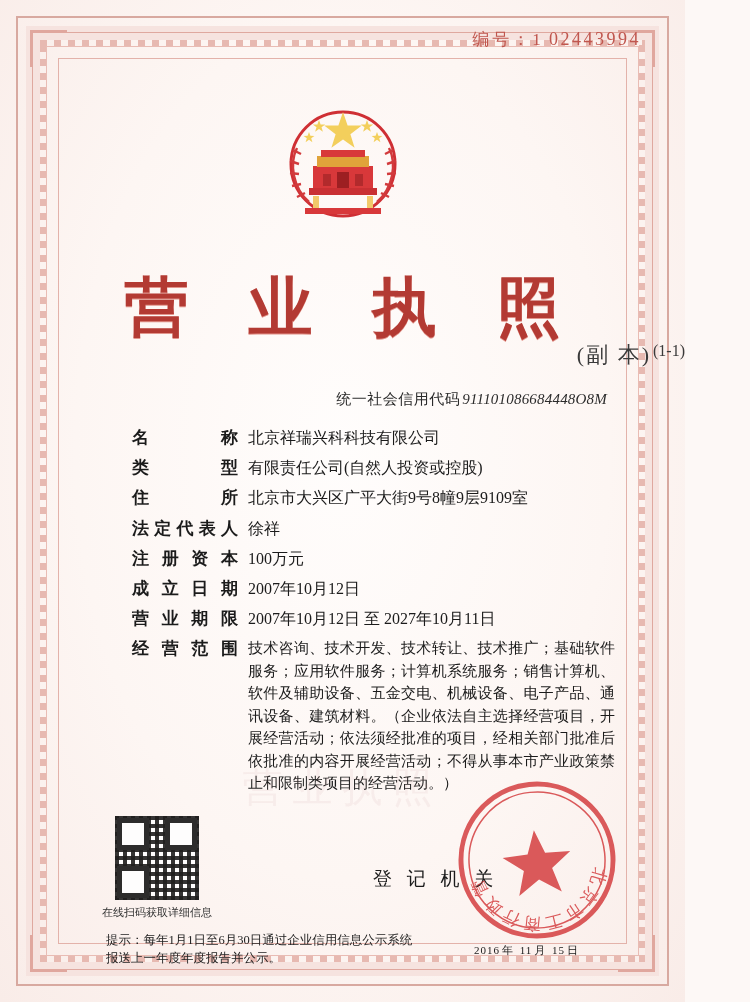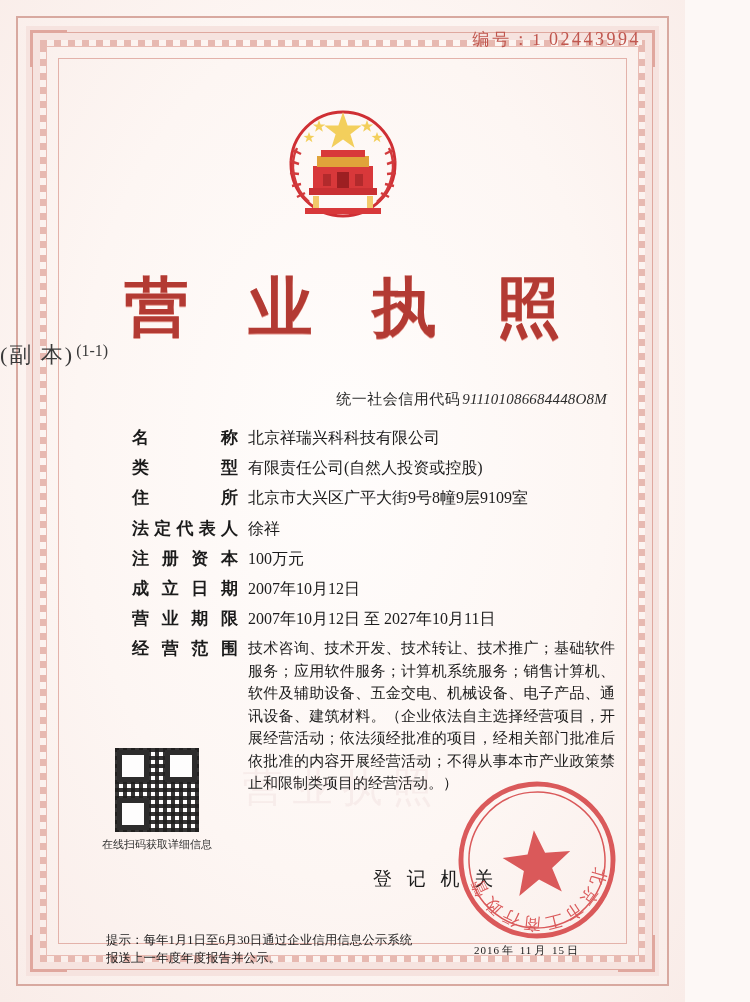--- a/index.html
+++ b/index.html
@@ -115,21 +115,21 @@
     text-indent: 22px;
     color: #b33a33;
     font-weight: bold;
     font-family: "Liberation Serif", serif;
     text-shadow: 0 1px 0 #e2958c;
   }
   .subtitle {
     position: absolute;
     top: 340px;
     left: 0; right: 0;
-    text-align: left;
+    text-align: right;
     color: #3a3a3a;
     font-size: 22px;
   }
   .subtitle .paren { letter-spacing: 2px; }
   .subtitle .copy-no {
     font-size: 16px;
     vertical-align: 6px;
     margin-left: 2px;
   }
 
@@ -179,21 +179,21 @@
   .field-value.scope {
     line-height: 1.5;
     font-size: 15px;
     text-align: justify;
   }
 
   
   .qr-block {
     position: absolute;
     left: 110px;
-    top: 748px;
+    top: 816px;
     width: 94px;
     text-align: center;
   }
   .qr {
     width: 84px;
     height: 84px;
     margin: 0 auto;
     background-color: #fff;
     background-image:
       repeating-linear-gradient(90deg, #1a1a1a 0 4px, transparent 4px 8px),

